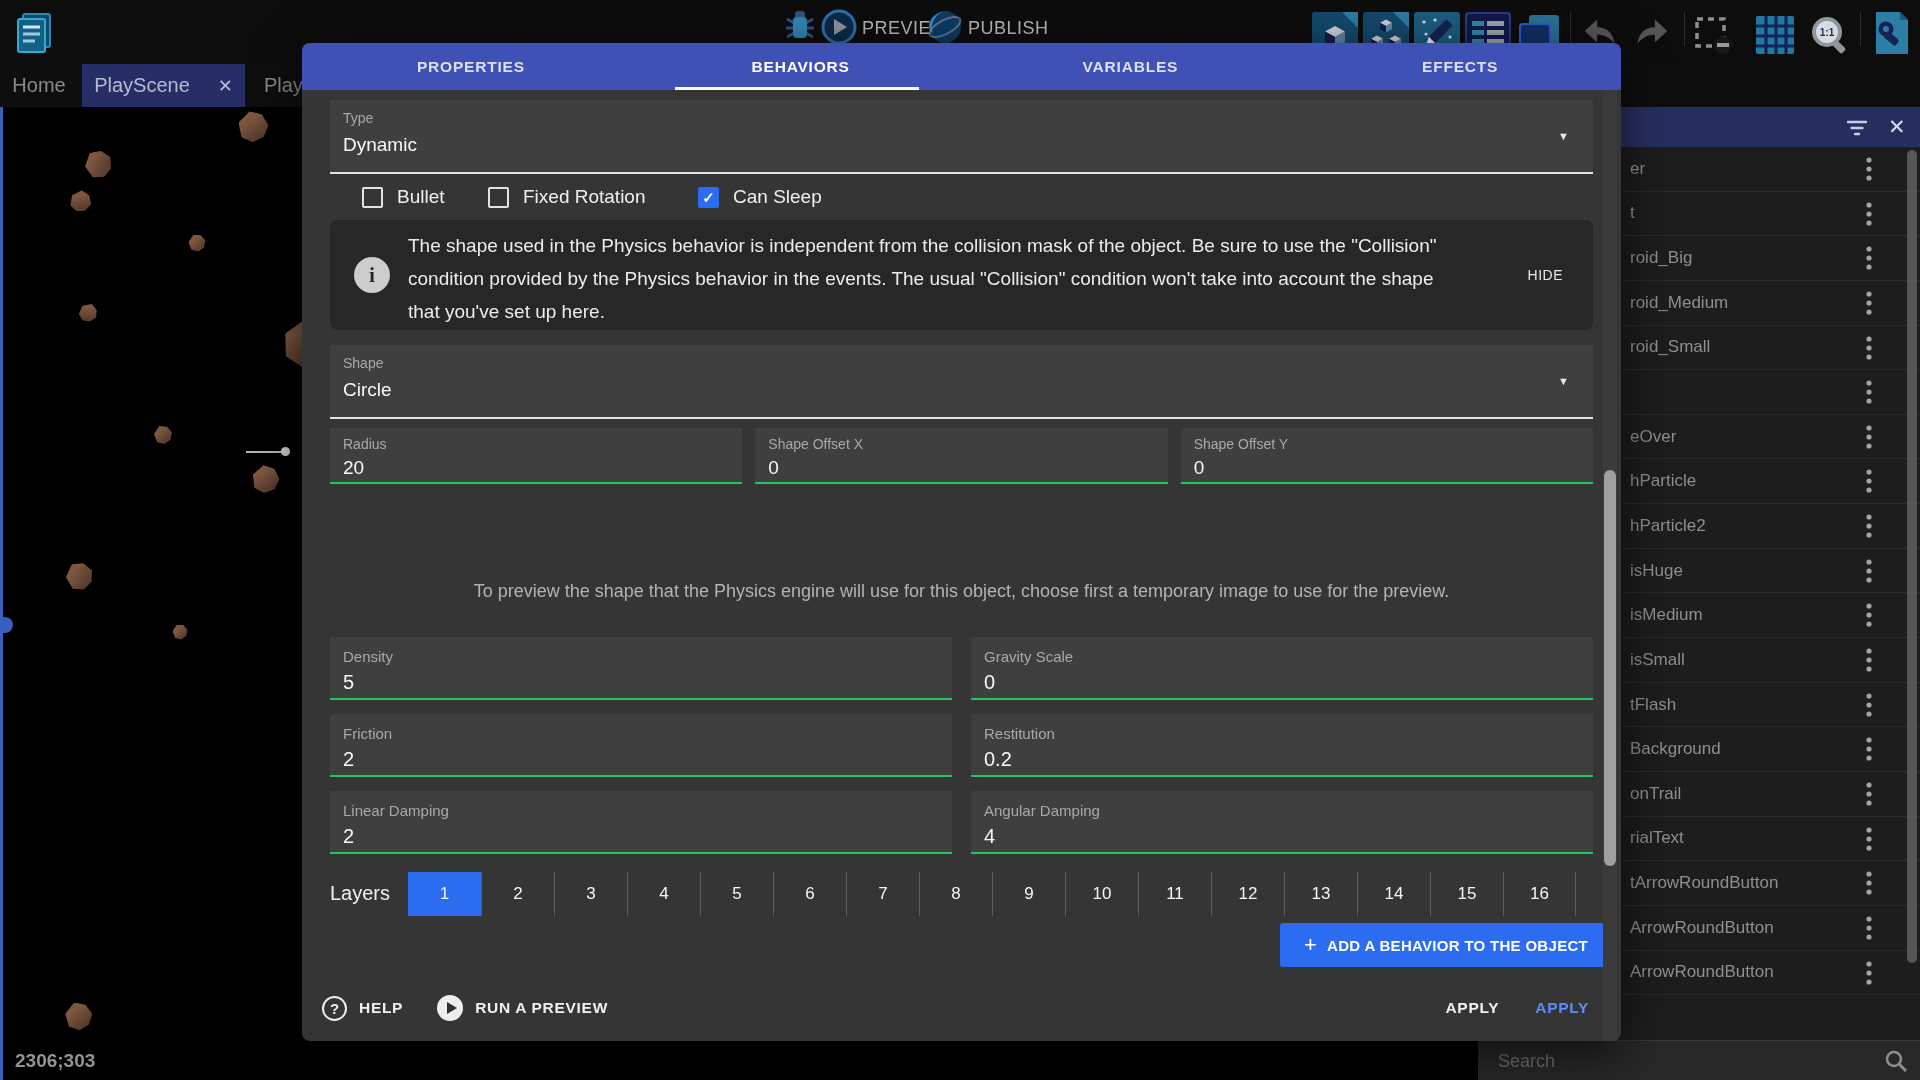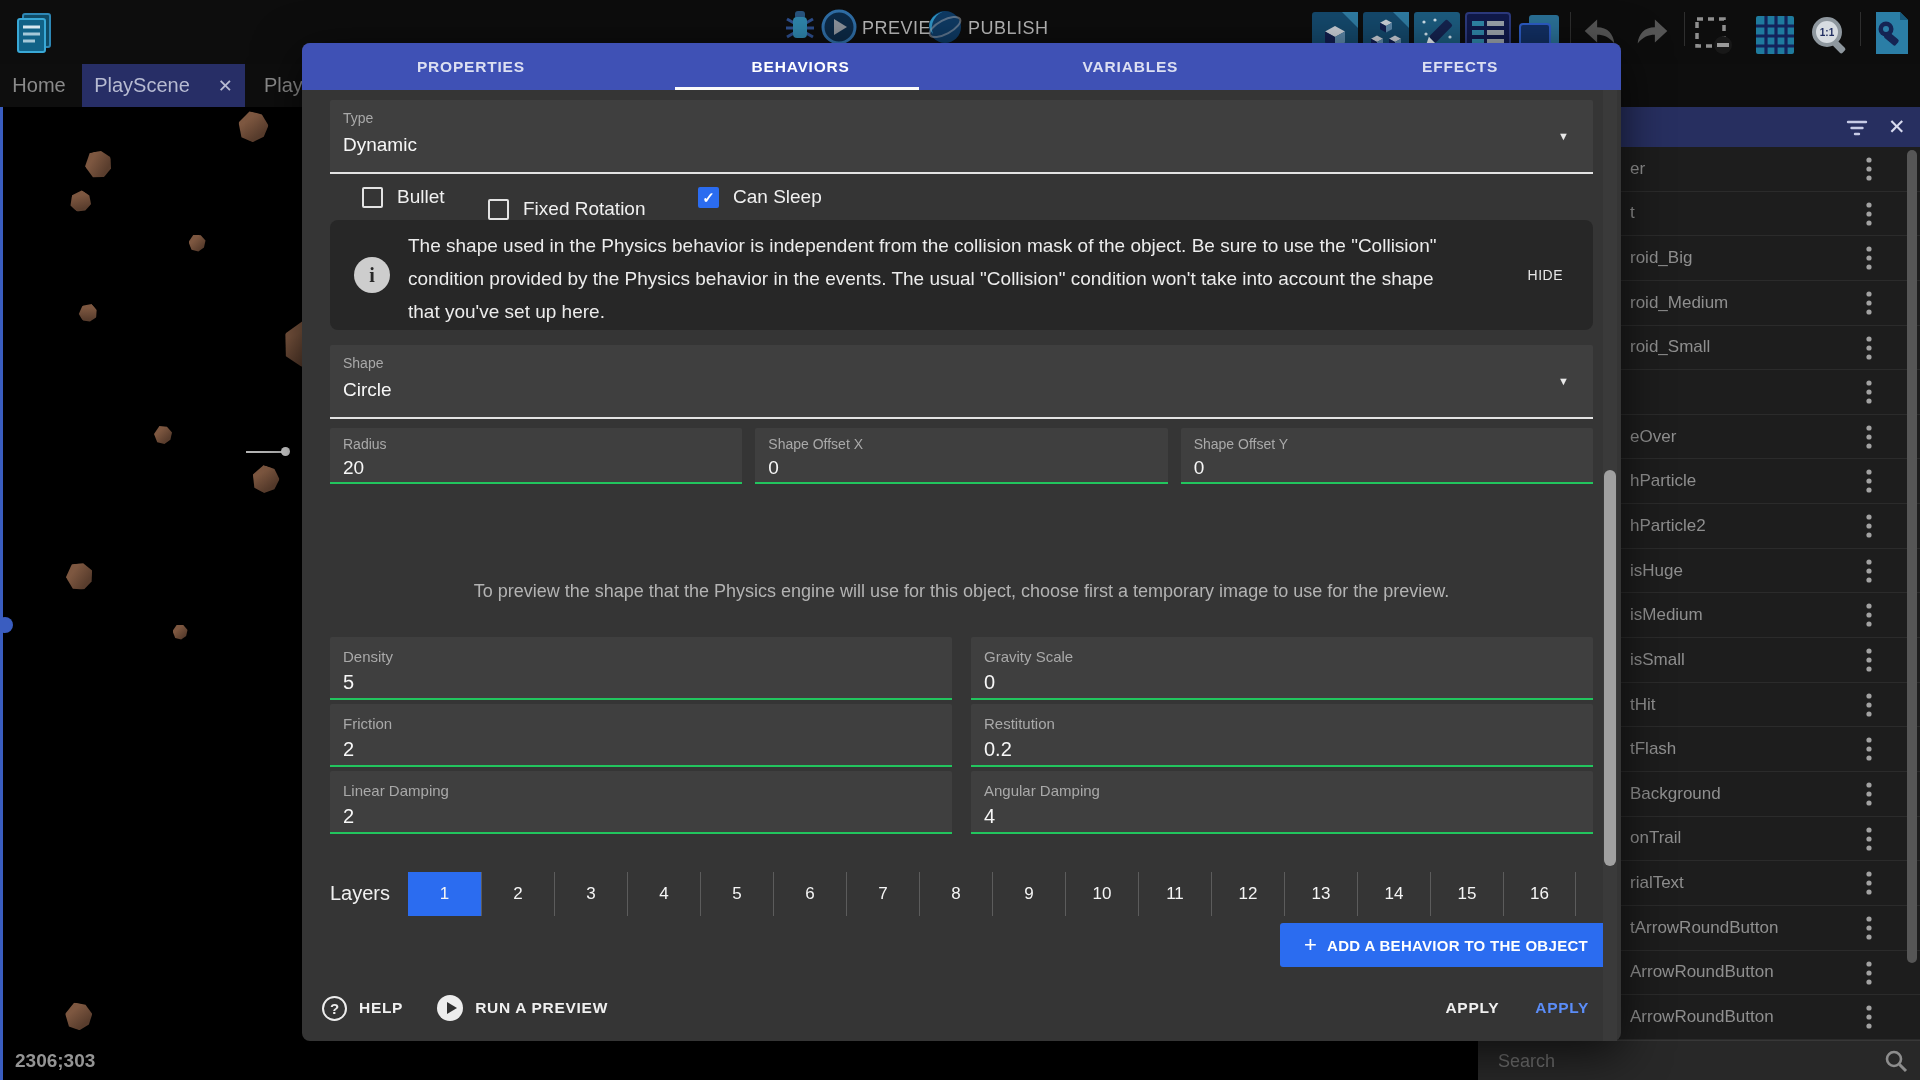--- a/index.html
+++ b/index.html
@@ -83,21 +83,21 @@
   .temp-row{position:absolute;left:28px;top:451px;width:1263px;height:66px;}
   .temp-field{position:absolute;left:0;top:0;width:1118px;height:66px;background:#3f3f3f;
               border-bottom:2px solid #e3e3e3;border-radius:2px 2px 0 0;box-sizing:border-box;}
   .temp-field input{position:absolute;left:13px;top:18px;width:1080px;background:transparent;border:none;outline:none;
                     font-family:"Liberation Sans",sans-serif;font-size:19px;color:#dcdcdc;}
   .create-btn{position:absolute;left:1160px;top:22px;width:126px;height:44px;background:var(--accent,#2b6cf0);
               border-radius:3px;display:flex;align-items:center;justify-content:center;gap:9px;
               color:#fff;font-size:14.5px;font-weight:700;letter-spacing:.5px;}
   .helper{position:absolute;left:28px;top:538px;width:1263px;text-align:center;font-size:18px;color:#b3b3b3;}
   .grid2{position:absolute;left:28px;top:594px;width:1263px;display:flex;flex-wrap:wrap;
-         justify-content:space-between;row-gap:4px;}
+         justify-content:space-between;row-gap:14px;}
   .grid2 .num-field{width:622px;height:63px;}
   .grid2 .num-field .fld-label{top:11px;font-size:15px;}
   .grid2 .num-field .fld-value{top:34px;font-size:20px;}
   .layers-row{position:absolute;left:28px;top:829px;width:1263px;height:44px;}
   .layers-label{position:absolute;left:0;top:10px;font-size:20px;color:#f0f0f0;}
   .layer-btns{position:absolute;left:78px;top:0;display:flex;height:44px;}
   .layer-btn{width:73px;height:44px;display:flex;align-items:center;justify-content:center;
              font-size:17px;color:#f5f5f5;border-left:1px solid #5c5c5c;box-sizing:border-box;}
   .layer-btn:first-child{border-left:none;}
   .layer-btn:last-child{border-right:1px solid #5c5c5c;}
@@ -460,30 +460,20 @@
           <span class="obj-name">isSmall</span>
           <span class="kebab">
             <svg width="14" height="26" viewBox="0 0 14 26" fill="#a2a2a2">
               <circle cx="7" cy="4" r="2.6"></circle>
               <circle cx="7" cy="13" r="2.6"></circle>
               <circle cx="7" cy="22" r="2.6"></circle>
             </svg>
           </span>
         </div>
 
-        <div class="obj-row">
-          <span class="obj-name">tHit</span>
-          <span class="kebab">
-            <svg width="14" height="26" viewBox="0 0 14 26" fill="#a2a2a2">
-              <circle cx="7" cy="4" r="2.6"></circle>
-              <circle cx="7" cy="13" r="2.6"></circle>
-              <circle cx="7" cy="22" r="2.6"></circle>
-            </svg>
-          </span>
-        </div>
 
         <div class="obj-row">
           <span class="obj-name">tFlash</span>
           <span class="kebab">
             <svg width="14" height="26" viewBox="0 0 14 26" fill="#a2a2a2">
               <circle cx="7" cy="4" r="2.6"></circle>
               <circle cx="7" cy="13" r="2.6"></circle>
               <circle cx="7" cy="22" r="2.6"></circle>
             </svg>
           </span>
@@ -591,21 +581,21 @@
       <span class="fld-label">Type</span>
       <span class="fld-value">Dynamic</span>
       <span class="caret">▼</span>
     </div>
 
     <div class="checkrow">
       <div class="chk-item" style="left:32px;">
           <span class="chk-box"></span>
           <span class="chk-label">Bullet</span>
         </div>
-      <div class="chk-item" style="left:158px;margin-top:12px;">
+      <div class="chk-item" style="left:158px;">
           <span class="chk-box"></span>
           <span class="chk-label">Fixed Rotation</span>
         </div>
       <div class="chk-item checked" style="left:368px;">
           <span class="chk-box">
             <span class="chk-mark">✓</span>
           </span>
           <span class="chk-label">Can Sleep</span>
         </div>
     </div>

